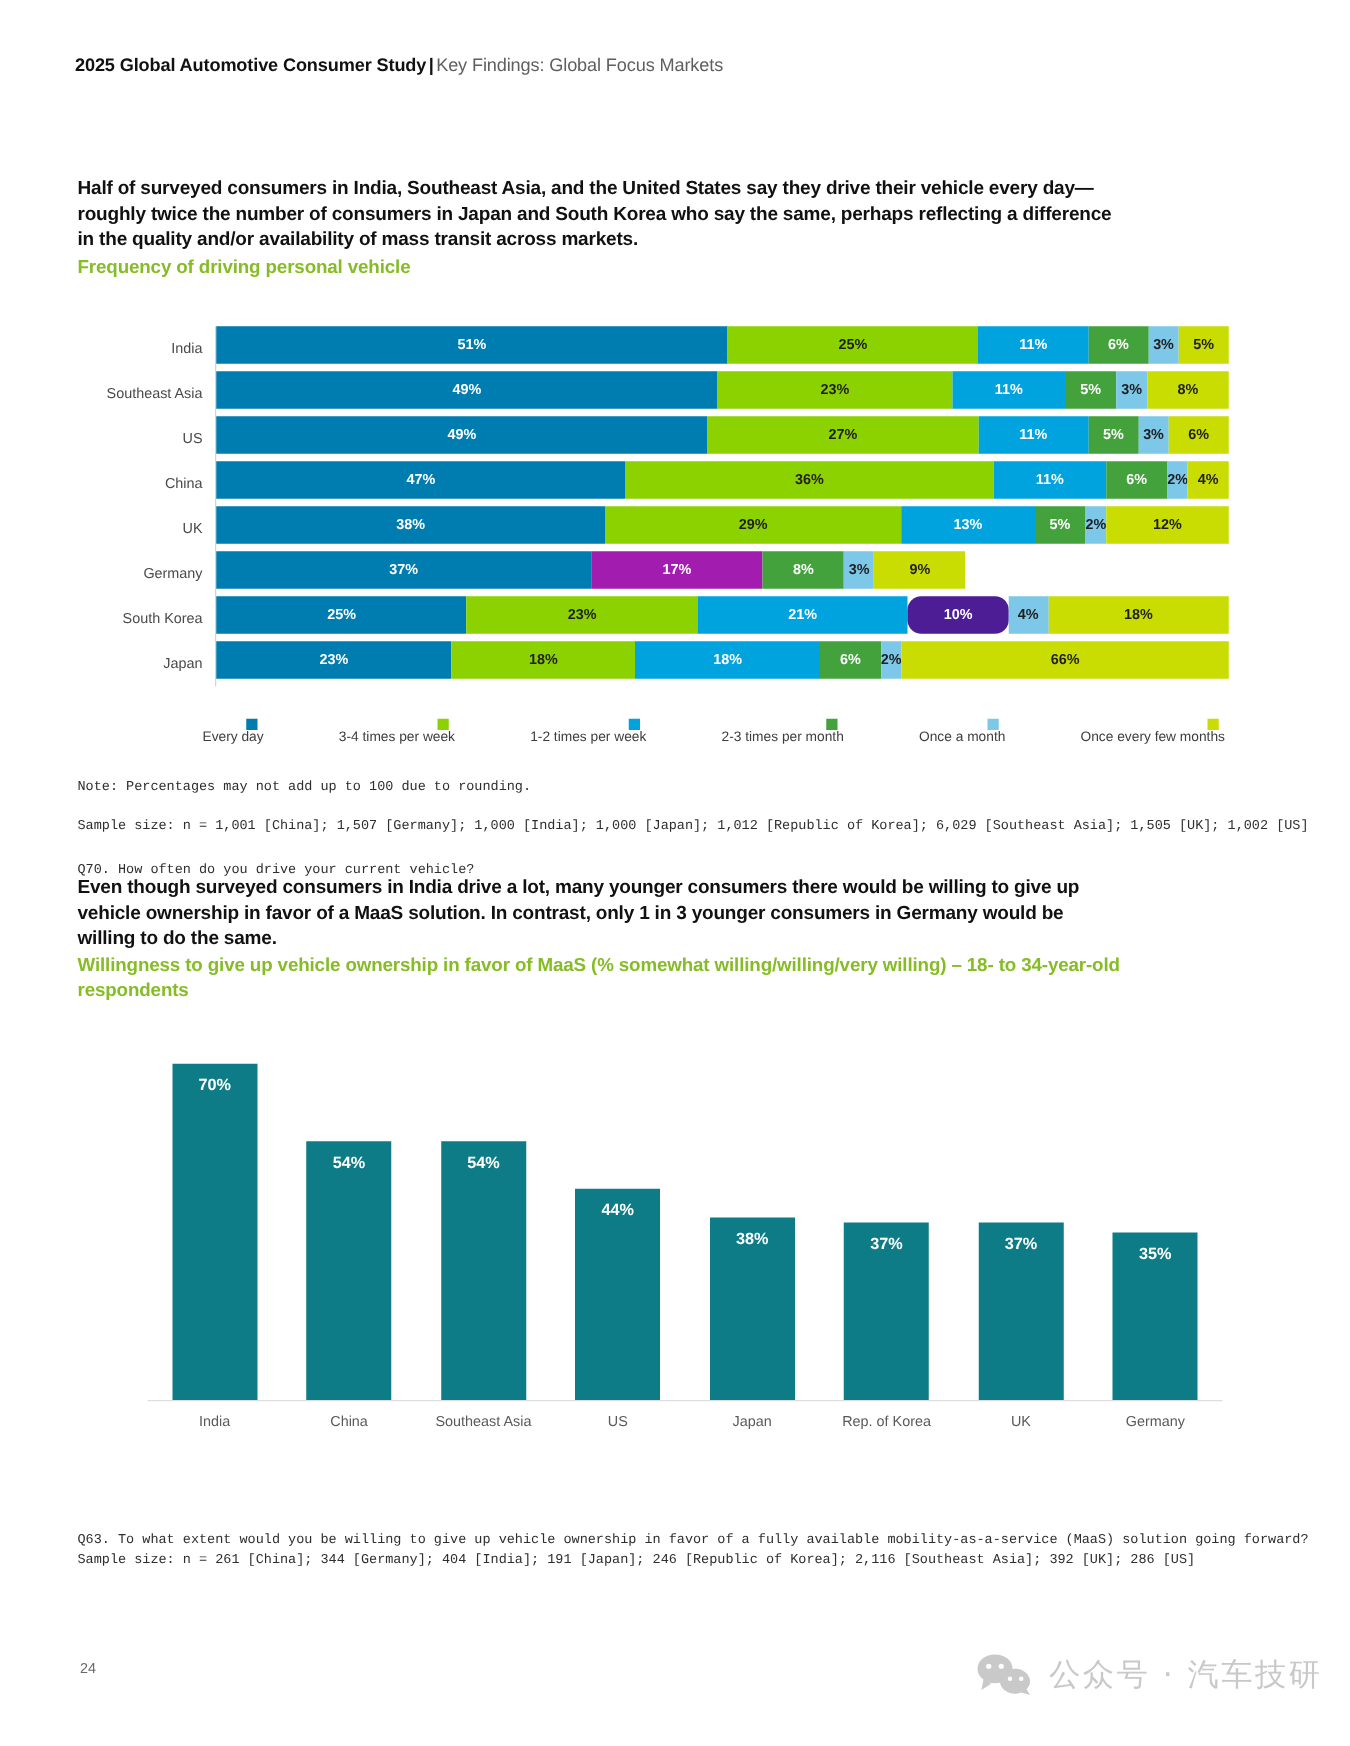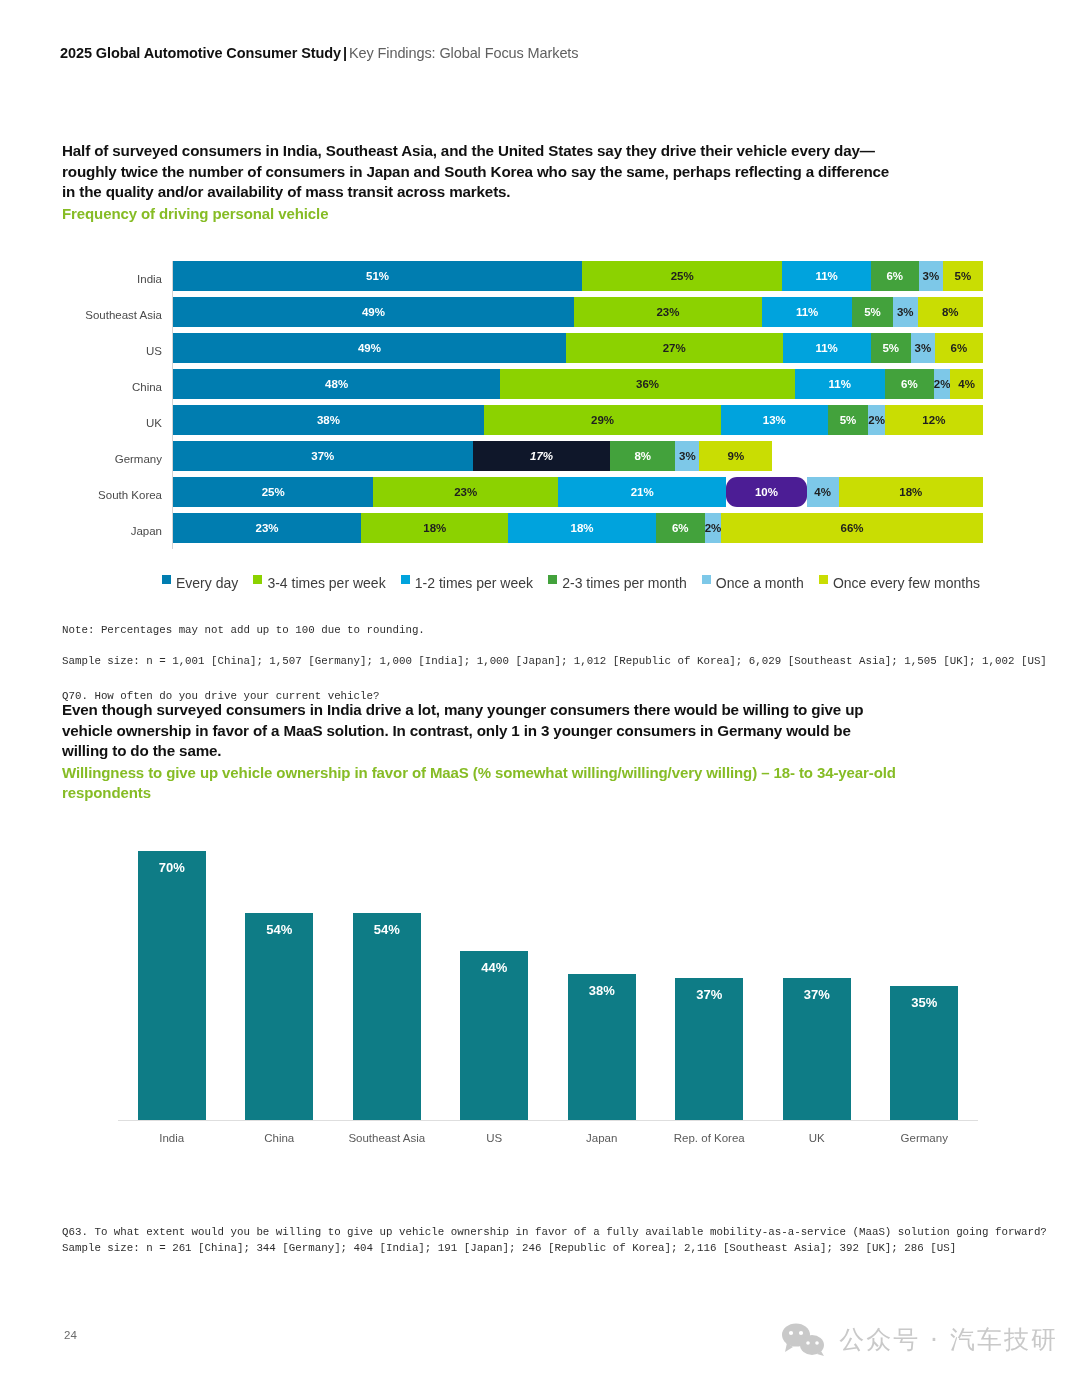--- a/index.html
+++ b/index.html
@@ -97,24 +97,25 @@
     position: absolute;
     left: 162px;
     top: 575px;
     width: 818px;
     display: flex;
     justify-content: space-between;
     align-items: center;
   }
   .lg-item {
     display: flex;
-    align-items: flex-start;
-    font-size: 14px;
+    align-items: flex-end;
+    font-size: 11px;
     color: #3d3d3d;
     white-space: nowrap;
+    flex-direction: column;
   }
   .lg-swatch {
     width: 9px;
     height: 9px;
     margin-right: 5px;
     flex: none;
   }
 
   
   .footnote {
@@ -241,21 +242,21 @@
         <div class="sb-seg" style="width: 26.7327%; background: rgb(140, 210, 0); color: rgb(31, 31, 31);">27%</div>
         <div class="sb-seg" style="width: 10.8911%; background: rgb(0, 163, 221); color: rgb(255, 255, 255);">11%</div>
         <div class="sb-seg" style="width: 4.9505%; background: rgb(67, 162, 60); color: rgb(255, 255, 255);">5%</div>
         <div class="sb-seg" style="width: 2.9703%; background: rgb(125, 200, 232); color: rgb(31, 31, 31);">3%</div>
         <div class="sb-seg" style="width: 5.94059%; background: rgb(201, 221, 3); color: rgb(31, 31, 31);">6%</div>
       </div>
     </div>
     <div class="sb-row">
       <div class="sb-label">China</div>
       <div class="sb-track">
-        <div class="sb-seg" style="width: 40.404%; background: rgb(0, 125, 176); color: rgb(255, 255, 255);">48%</div>
+        <div class="sb-seg" style="width: 40.404%; background: rgb(0, 125, 176); color: rgb(255, 255, 255);">47%</div>
         <div class="sb-seg" style="width: 36.3636%; background: rgb(140, 210, 0); color: rgb(31, 31, 31);">36%</div>
         <div class="sb-seg" style="width: 11.1111%; background: rgb(0, 163, 221); color: rgb(255, 255, 255);">11%</div>
         <div class="sb-seg" style="width: 6.06061%; background: rgb(67, 162, 60); color: rgb(255, 255, 255);">6%</div>
         <div class="sb-seg" style="width: 2.0202%; background: rgb(125, 200, 232); color: rgb(31, 31, 31);">2%</div>
         <div class="sb-seg" style="width: 4.0404%; background: rgb(201, 221, 3); color: rgb(31, 31, 31);">4%</div>
       </div>
     </div>
     <div class="sb-row">
       <div class="sb-label">UK</div>
       <div class="sb-track">
@@ -264,21 +265,21 @@
         <div class="sb-seg" style="width: 13.1313%; background: rgb(0, 163, 221); color: rgb(255, 255, 255);">13%</div>
         <div class="sb-seg" style="width: 5.05051%; background: rgb(67, 162, 60); color: rgb(255, 255, 255);">5%</div>
         <div class="sb-seg" style="width: 2.0202%; background: rgb(125, 200, 232); color: rgb(31, 31, 31);">2%</div>
         <div class="sb-seg" style="width: 12.1212%; background: rgb(201, 221, 3); color: rgb(31, 31, 31);">12%</div>
       </div>
     </div>
     <div class="sb-row">
       <div class="sb-label">Germany</div>
       <div class="sb-track">
         <div class="sb-seg" style="width: 37%; background: rgb(0, 125, 176); color: rgb(255, 255, 255);">37%</div>
-        <div class="sb-seg" style="width: 17%; background: #0f172a; color: rgb(255, 255, 255); font-style: italic;">17%</div>
+        <div class="sb-seg" style="width: 17%; background: #a21caf; color: rgb(255, 255, 255);">17%</div>
         <div class="sb-seg" style="width: 8%; background: rgb(67, 162, 60); color: rgb(255, 255, 255);">8%</div>
         <div class="sb-seg" style="width: 3%; background: rgb(125, 200, 232); color: rgb(31, 31, 31);">3%</div>
         <div class="sb-seg" style="width: 9%; background: rgb(201, 221, 3); color: rgb(31, 31, 31);">9%</div>
       </div>
     </div>
     <div class="sb-row">
       <div class="sb-label">South Korea</div>
       <div class="sb-track">
         <div class="sb-seg" style="width: 24.7525%; background: rgb(0, 125, 176); color: rgb(255, 255, 255);">25%</div>
         <div class="sb-seg" style="width: 22.7723%; background: rgb(140, 210, 0); color: rgb(31, 31, 31);">23%</div>

